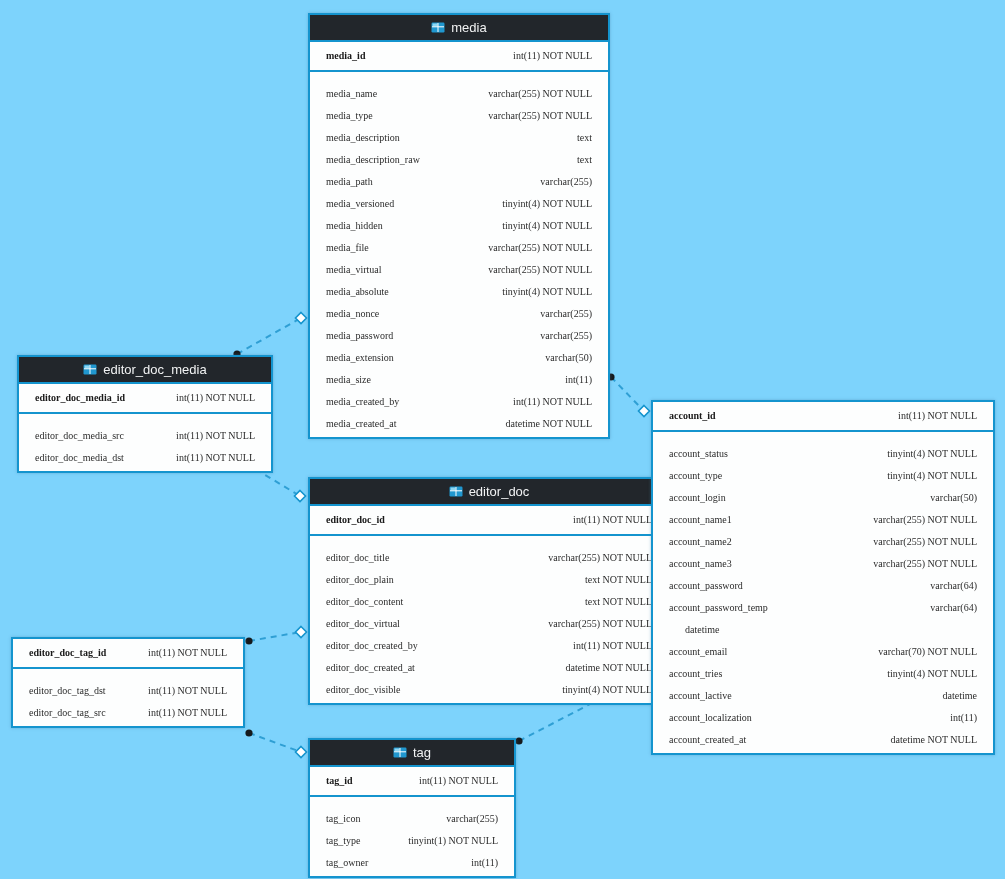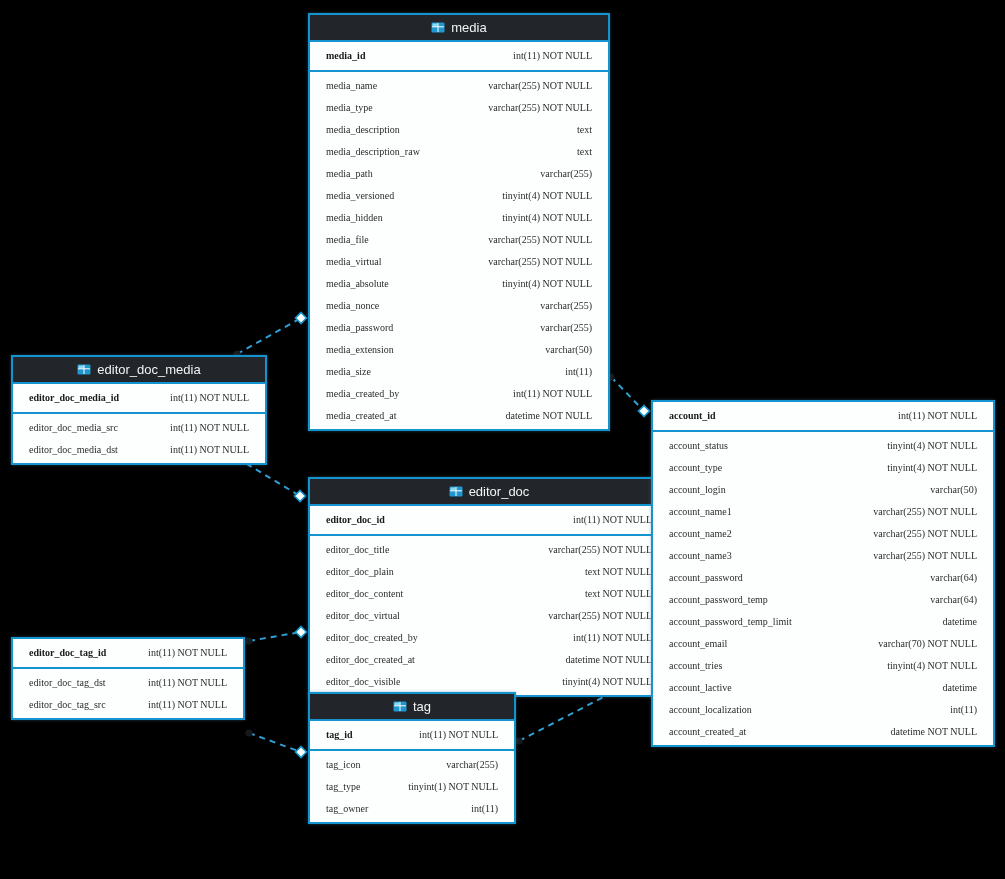--- a/index.html
+++ b/index.html
@@ -1,19 +1,19 @@
 <!DOCTYPE html>
 <html><head>
 <meta charset="utf-8">
 <style>
   html,body{margin:0;padding:0;background:#ffffff;}
   .canvas{
     position:relative;
     width:1005px;height:879px;
-    background:#000000;
+    background:#7dd3fc;
     font-family:"Liberation Sans","DejaVu Sans",sans-serif;
     overflow:hidden;
   }
   .rel-layer{position:absolute;left:0;top:0;z-index:1;}
   .db-table{
     position:absolute;
     border:2px solid var(--accent,#1494ce);
     background:#fdfefe;
     box-shadow:0 0 3px rgba(70,130,170,.45);
     z-index:2;
@@ -27,21 +27,21 @@
     font-size:13px;
     border-bottom:2px solid var(--accent,#1494ce);
     cursor:move;
     white-space:nowrap;
   }
   .thead .ticon{display:inline-flex;flex:0 0 auto;}
   .pk-section{
     padding:2px 0;
     border-bottom:2px solid var(--accent,#1494ce);
   }
-  .col-section{padding:3px 0 2px;}
+  .col-section{padding:3px 0 2px;margin-top:8px;}
   .trow{
     display:flex;justify-content:space-between;align-items:center;
     height:22px;line-height:22px;
     padding:0 16px;
     font-size:10px;
     color:#2b2b2b;
     white-space:nowrap;
     font-family:Liberation Serif, serif;
   }
   .pk-section .trow{height:24px;line-height:24px;}
@@ -167,21 +167,21 @@
         <div class="trow">
           <span class="cname">media_created_by</span>
           <span class="ctype">int(11) NOT NULL</span>
         </div>
         <div class="trow">
           <span class="cname">media_created_at</span>
           <span class="ctype">datetime NOT NULL</span>
         </div>
       </div>
     </div>
-    <div class="db-table" style="left: 11px; top: 355px; width: 256px;">
+    <div class="db-table" style="left: 17px; top: 355px; width: 256px;">
       <div class="thead">
         <span class="ticon">
           <svg width="14" height="11" viewBox="0 0 14 11">
             <rect x="0.5" y="0.5" width="13" height="10" rx="1.2" fill="#2097cf"></rect>
             <rect x="1.5" y="1.5" width="5" height="2.8" fill="#8ed7f3"></rect>
             <line x1="1" y1="4.8" x2="13" y2="4.8" stroke="#ffffff" stroke-width="1"></line>
             <line x1="7" y1="1" x2="7" y2="10" stroke="#ffffff" stroke-width="1"></line>
           </svg>
         </span>
         <span>editor_doc_media</span>
@@ -263,21 +263,21 @@
         <div class="trow">
           <span class="cname">editor_doc_tag_dst</span>
           <span class="ctype">int(11) NOT NULL</span>
         </div>
         <div class="trow">
           <span class="cname">editor_doc_tag_src</span>
           <span class="ctype">int(11) NOT NULL</span>
         </div>
       </div>
     </div>
-    <div class="db-table" style="left: 308px; top: 692px; width: 208px;">
+    <div class="db-table" style="left: 308px; top: 738px; width: 208px;">
       <div class="thead">
         <span class="ticon">
           <svg width="14" height="11" viewBox="0 0 14 11">
             <rect x="0.5" y="0.5" width="13" height="10" rx="1.2" fill="#2097cf"></rect>
             <rect x="1.5" y="1.5" width="5" height="2.8" fill="#8ed7f3"></rect>
             <line x1="1" y1="4.8" x2="13" y2="4.8" stroke="#ffffff" stroke-width="1"></line>
             <line x1="7" y1="1" x2="7" y2="10" stroke="#ffffff" stroke-width="1"></line>
           </svg>
         </span>
         <span>tag</span>
@@ -337,21 +337,20 @@
         </div>
         <div class="trow">
           <span class="cname">account_password</span>
           <span class="ctype">varchar(64)</span>
         </div>
         <div class="trow">
           <span class="cname">account_password_temp</span>
           <span class="ctype">varchar(64)</span>
         </div>
         <div class="trow">
-          <span class="cname">account_password_temp_limit</span>
           <span class="ctype">datetime</span>
         </div>
         <div class="trow">
           <span class="cname">account_email</span>
           <span class="ctype">varchar(70) NOT NULL</span>
         </div>
         <div class="trow">
           <span class="cname">account_tries</span>
           <span class="ctype">tinyint(4) NOT NULL</span>
         </div>

